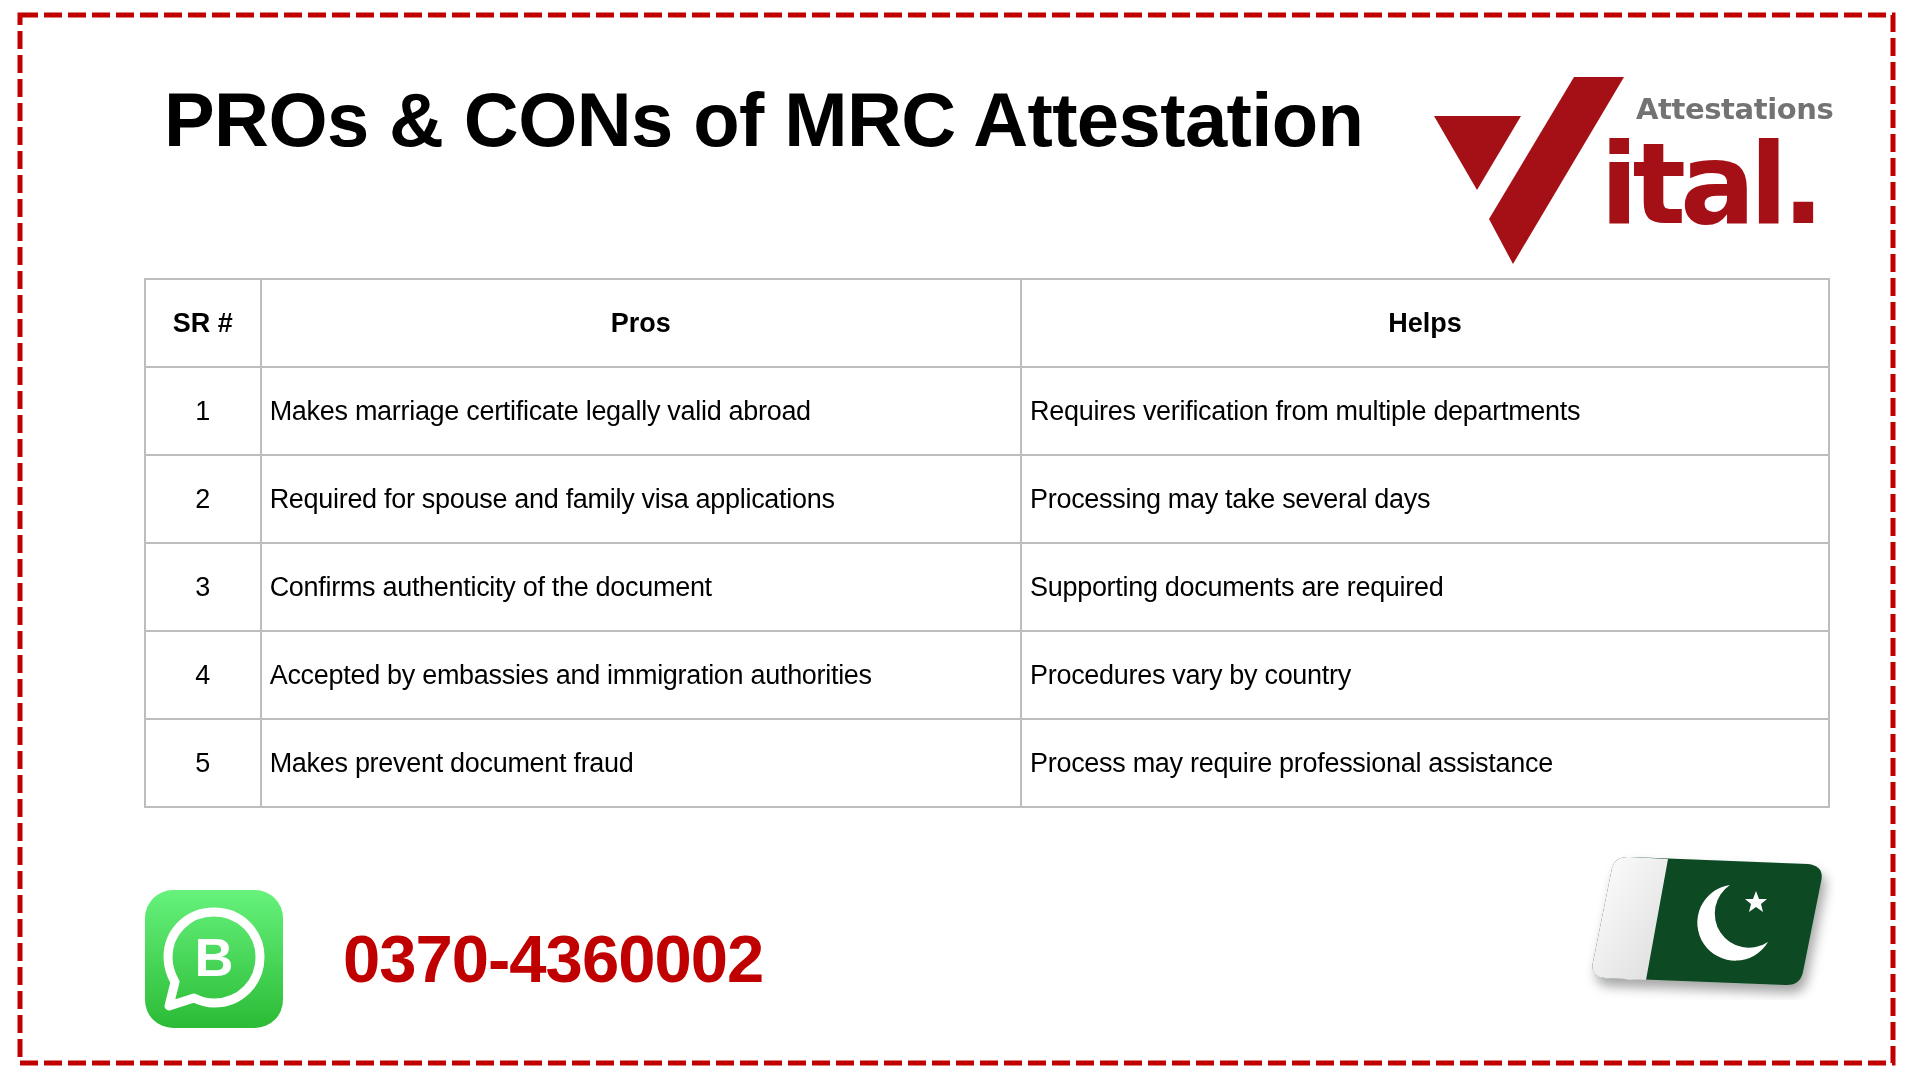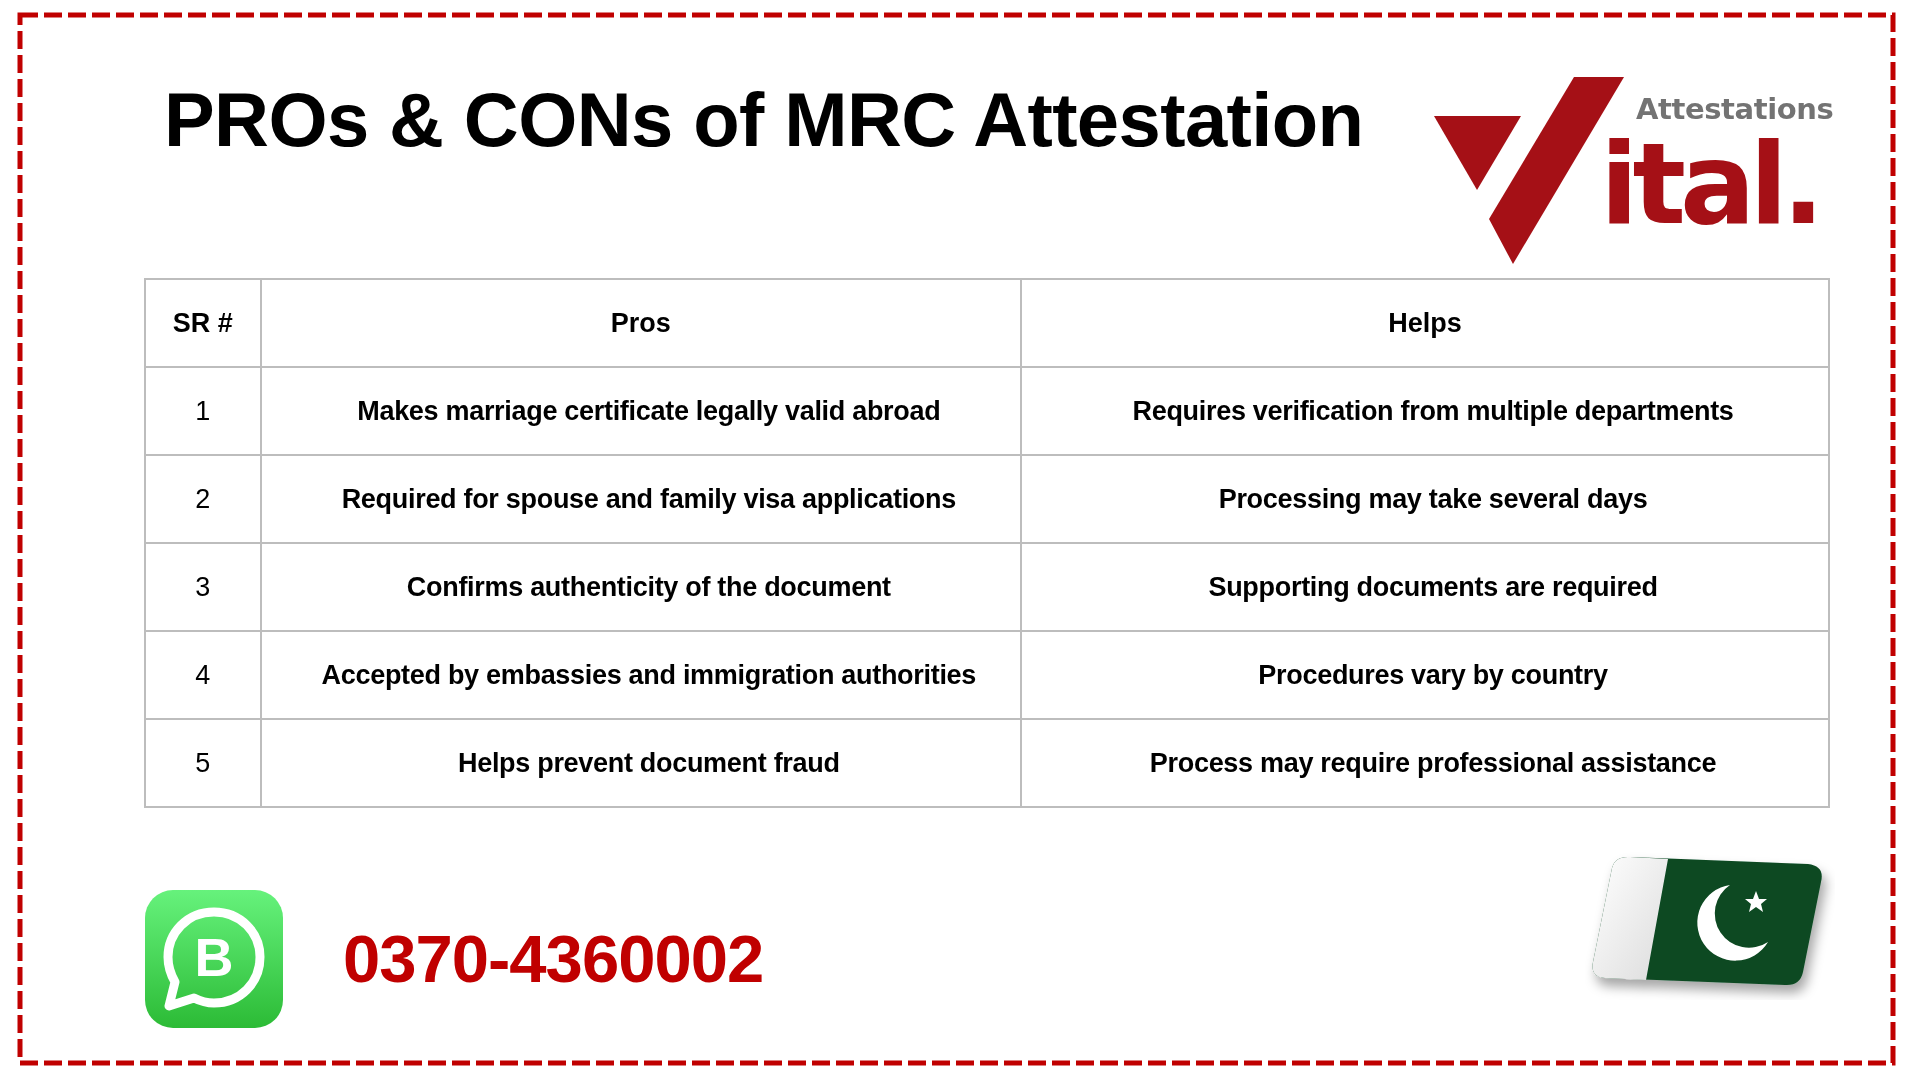--- a/index.html
+++ b/index.html
@@ -6,21 +6,21 @@
   body { width:1919px; height:1079px; background:#ffffff; position:relative; overflow:hidden; font-family:"Liberation Sans", sans-serif; }
   .frame { position:absolute; left:0; top:0; width:1919px; height:1079px; pointer-events:none; }
   .title { position:absolute; left:164px; top:82px; font-family:"Liberation Sans", sans-serif; font-weight:bold; font-size:76px; letter-spacing:-0.6px; color:#000; white-space:nowrap; line-height:1; }
   .logo { position:absolute; left:1420px; top:60px; width:440px; height:220px; }
   .logo-attest { position:absolute; left:1636px; top:95px; font-family:"DejaVu Sans", sans-serif; font-weight:bold; font-size:29px; color:#737373; letter-spacing:-0.4px; white-space:nowrap; line-height:1; }
   .logo-vital { position:absolute; left:1600px; top:128px; font-family:"DejaVu Sans", sans-serif; font-weight:bold; font-size:112px; color:#a51016; letter-spacing:-6px; white-space:nowrap; line-height:1;text-align:right; }
   table.grid { position:absolute; left:144px; top:278px; width:1686px; border-collapse:collapse; font-family:"Liberation Sans", sans-serif; }
   table.grid th, table.grid td { border:2px solid #bdbdbd; height:86px; padding:0; font-size:27px; color:#000;margin-top:48px; }
   table.grid th { font-weight:bold; text-align:center; font-size:27px; }
   table.grid td.sr { text-align:center; }
-  table.grid td.txt { text-align:center; padding-left:16px; white-space:nowrap; letter-spacing:-0.3px;font-weight:bold; }
+  table.grid td.txt { text-align:left; padding-left:8px; white-space:nowrap; letter-spacing:-0.3px; }
   col.c1 { width:116px; } col.c2 { width:761px; } col.c3 { width:809px; }
   .wa { position:absolute; left:145px; top:890px; width:138px; height:138px; border-radius:28px; background:linear-gradient(#66f27c, #2cbb36); }
   .phone { position:absolute; left:343px; top:925px; font-family:"Liberation Sans", sans-serif; font-weight:bold; font-size:67px; color:#c00000; letter-spacing:-1px; white-space:nowrap; line-height:1;text-align:center; }
   .flag { position:absolute; left:1585px; top:850px; width:250px; height:150px; }
 </style>
 </head>
 <body>
 
 <svg class="frame" viewBox="0 0 1919 1079" width="1919" height="1079">
   <rect x="20" y="15" width="1873" height="1048" fill="none" stroke="#c00000" stroke-width="5" stroke-dasharray="18 6"></rect>
@@ -66,21 +66,21 @@
       <td class="txt">Confirms authenticity of the document</td>
       <td class="txt">Supporting documents are required</td>
     </tr>
     <tr>
       <td class="sr">4</td>
       <td class="txt">Accepted by embassies and immigration authorities</td>
       <td class="txt">Procedures vary by country</td>
     </tr>
     <tr>
       <td class="sr">5</td>
-      <td class="txt">Helps prevent document fraud</td>
+      <td class="txt">Makes prevent document fraud</td>
       <td class="txt">Process may require professional assistance</td>
     </tr>
   </tbody>
 </table>
 
 <div class="wa">
   <svg viewBox="0 0 138 138" width="138" height="138">
     <path d="M69 22 C42 22 23 43 23 67 C23 77 26 85 30 92 L24 116 L49 108 C55 111 62 113 69 113 C95 113 115 93 115 67 C115 42 95 22 69 22 Z" fill="none" stroke="#ffffff" stroke-width="9" stroke-linejoin="round"></path>
     <text x="69" y="86" text-anchor="middle" font-family="Liberation Sans, sans-serif" font-weight="bold" font-size="54" fill="#ffffff">B</text>
   </svg>

